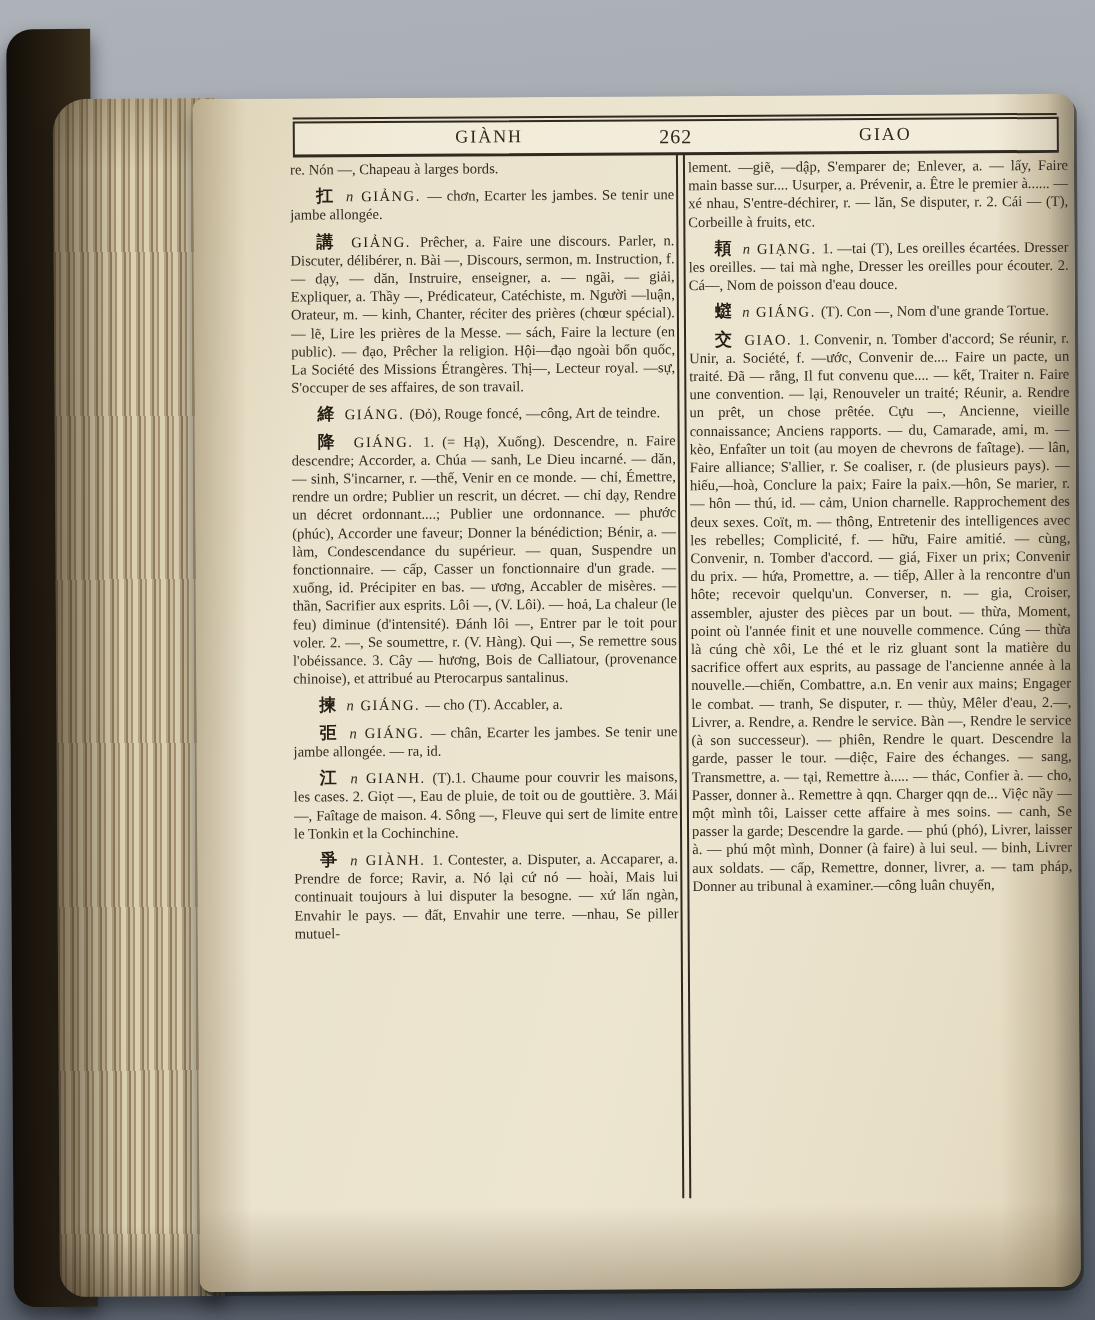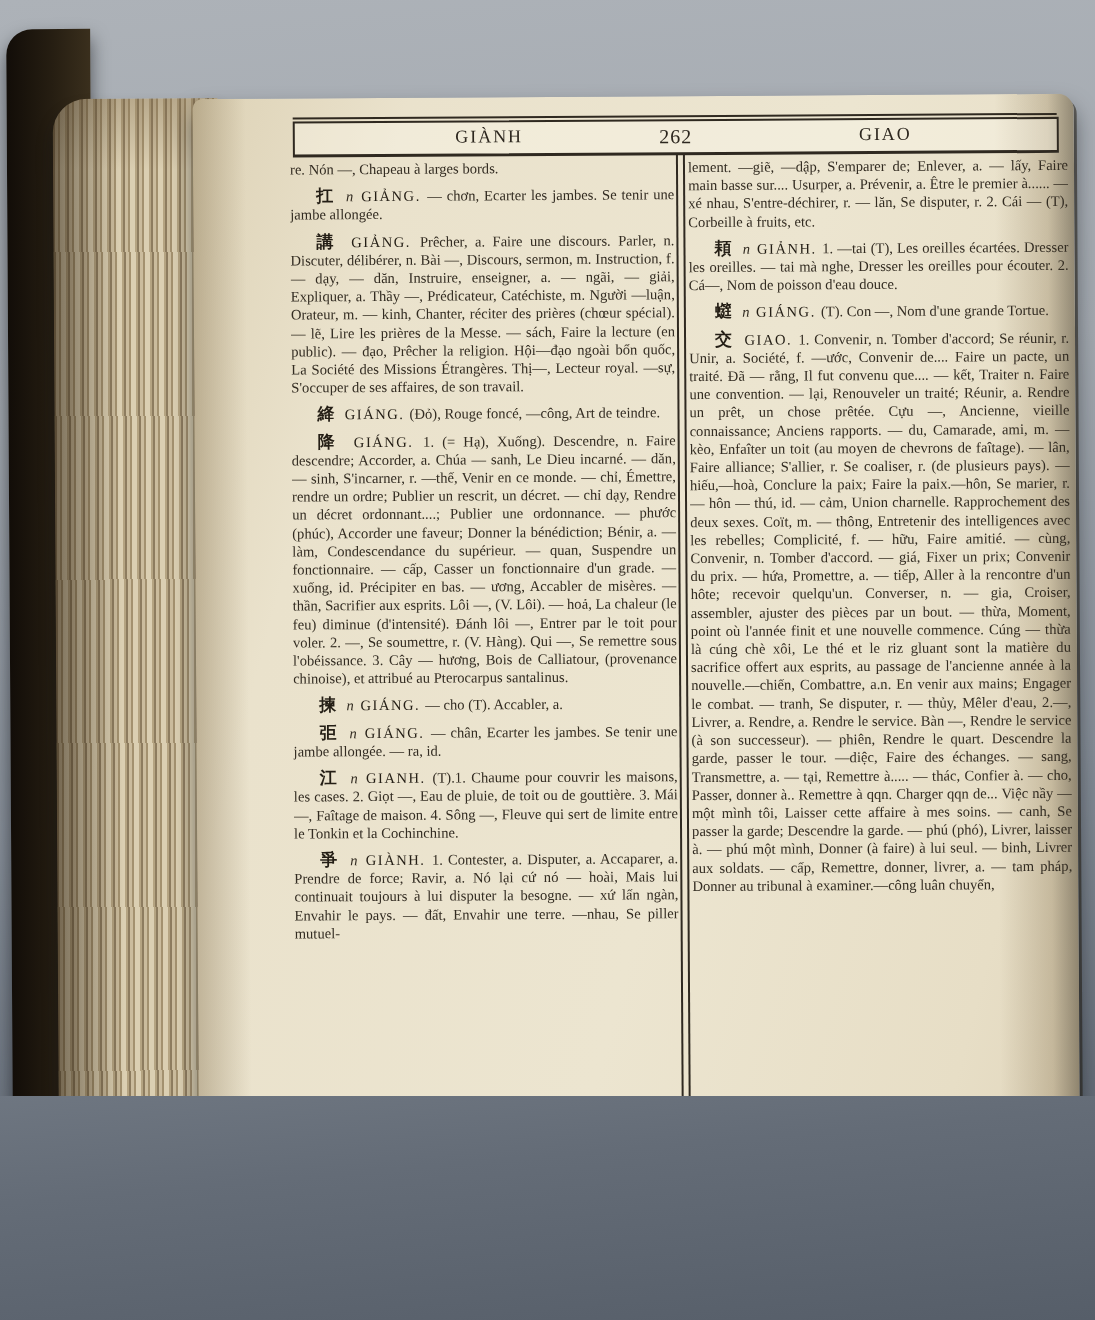--- a/index.html
+++ b/index.html
@@ -1,21 +1,21 @@
 <!DOCTYPE html>
 <html><head>
 <meta charset="utf-8">
 <style>
   html,body{margin:0;padding:0;}
   body{
     width:1095px;height:1320px;overflow:hidden;
     font-family:"Liberation Serif","DejaVu Serif",serif;
     background:linear-gradient(175deg,#adb2b8 0%,#a2a8af 30%,#858d97 60%,#646c77 85%,#565e69 100%);
   }
-  .scene{position:relative;width:1095px;height:1096px;overflow:hidden;}
+  .scene{position:relative;width:1095px;height:1320px;overflow:hidden;}
   .book{position:absolute;left:0;top:0;width:1095px;height:1320px;transform:rotate(-0.35deg);}
   .binding{
     position:absolute;left:10px;top:26px;width:84px;height:1278px;
     background:linear-gradient(90deg,#120d08 0%,#261e12 55%,#3a2f1d 100%);
     border-radius:26px 0 0 22px;
     box-shadow:0 10px 18px rgba(15,17,22,.6);
   }
   .page-edges{
     position:absolute;left:56px;top:96px;width:165px;height:1198px;
     background:
@@ -81,19 +81,19 @@
           <p class="entry"><span class="hanzi">絳 </span><span class="head">GIÁNG. </span><span>(Đỏ), Rouge foncé, —công, Art de teindre.</span></p>
           <p class="entry"><span class="hanzi">降 </span><span class="head">GIÁNG. </span><span>1. (= Hạ), Xuống). Descendre, n. Faire descendre; Accorder, a. Chúa — sanh, Le Dieu incarné. — dăn, — sinh, S'incarner, r. —thế, Venir en ce monde. — chỉ, Émettre, rendre un ordre; Publier un rescrit, un décret. — chỉ dạy, Rendre un décret ordonnant....; Publier une ordonnance. — phước (phúc), Accorder une faveur; Donner la bénédiction; Bénir, a. — làm, Condescendance du supérieur. — quan, Suspendre un fonctionnaire. — cấp, Casser un fonctionnaire d'un grade. — xuống, id. Précipiter en bas. — ương, Accabler de misères. — thần, Sacrifier aux esprits. Lôi —, (V. Lôi). — hoả, La chaleur (le feu) diminue (d'intensité). Đánh lôi —, Entrer par le toit pour voler. 2. —, Se soumettre, r. (V. Hàng). Qui —, Se remettre sous l'obéissance. 3. Cây — hương, Bois de Calliatour, (provenance chinoise), et attribué au Pterocarpus santalinus.</span></p>
           <p class="entry"><span class="hanzi">揀 </span><span class="nmark">n </span><span class="head">GIÁNG. </span><span>— cho (T). Accabler, a.</span></p>
           <p class="entry"><span class="hanzi">弡 </span><span class="nmark">n </span><span class="head">GIÁNG. </span><span>— chân, Ecarter les jambes. Se tenir une jambe allongée. — ra, id.</span></p>
           <p class="entry"><span class="hanzi">江 </span><span class="nmark">n </span><span class="head">GIANH. </span><span>(T).1. Chaume pour couvrir les maisons, les cases. 2. Giọt —, Eau de pluie, de toit ou de gouttière. 3. Mái —, Faîtage de maison. 4. Sông —, Fleuve qui sert de limite entre le Tonkin et la Cochinchine.</span></p>
           <p class="entry"><span class="hanzi">爭 </span><span class="nmark">n </span><span class="head">GIÀNH. </span><span>1. Contester, a. Disputer, a. Accaparer, a. Prendre de force; Ravir, a. Nó lại cứ nó — hoài, Mais lui continuait toujours à lui disputer la besogne. — xứ lấn ngàn, Envahir le pays. — đất, Envahir une terre. —nhau, Se piller mutuel-</span></p>
         </div>
       <div class="divider"></div>
       <div class="col col-right" id="col-right">
           <p class="entry cont"><span>lement. —giẽ, —dập, S'emparer de; Enlever, a. — lấy, Faire main basse sur.... Usurper, a. Prévenir, a. Être le premier à...... — xé nhau, S'entre-déchirer, r. — lăn, Se disputer, r. 2. Cái — (T), Corbeille à fruits, etc.</span></p>
-          <p class="entry"><span class="hanzi">頛 </span><span class="nmark">n </span><span class="head">GIẢNH. </span><span>1. —tai (T), Les oreilles écartées. Dresser les oreilles. — tai mà nghe, Dresser les oreilles pour écouter. 2. Cá—, Nom de poisson d'eau douce.</span></p>
+          <p class="entry"><span class="hanzi">頛 </span><span class="nmark">n </span><span class="head">GIẠNG. </span><span>1. —tai (T), Les oreilles écartées. Dresser les oreilles. — tai mà nghe, Dresser les oreilles pour écouter. 2. Cá—, Nom de poisson d'eau douce.</span></p>
           <p class="entry"><span class="hanzi">䗴 </span><span class="nmark">n </span><span class="head">GIÁNG. </span><span>(T). Con —, Nom d'une grande Tortue.</span></p>
           <p class="entry"><span class="hanzi">交 </span><span class="head">GIAO. </span><span>1. Convenir, n. Tomber d'accord; Se réunir, r. Unir, a. Société, f. —ước, Convenir de.... Faire un pacte, un traité. Đã — rằng, Il fut convenu que.... — kết, Traiter n. Faire une convention. — lại, Renouveler un traité; Réunir, a. Rendre un prêt, un chose prêtée. Cựu —, Ancienne, vieille connaissance; Anciens rapports. — du, Camarade, ami, m. — kèo, Enfaîter un toit (au moyen de chevrons de faîtage). — lân, Faire alliance; S'allier, r. Se coaliser, r. (de plusieurs pays). —hiếu,—hoà, Conclure la paix; Faire la paix.—hôn, Se marier, r. — hôn — thú, id. — cảm, Union charnelle. Rapprochement des deux sexes. Coït, m. — thông, Entretenir des intelligences avec les rebelles; Complicité, f. — hữu, Faire amitié. — cùng, Convenir, n. Tomber d'accord. — giá, Fixer un prix; Convenir du prix. — hứa, Promettre, a. — tiếp, Aller à la rencontre d'un hôte; recevoir quelqu'un. Converser, n. — gia, Croiser, assembler, ajuster des pièces par un bout. — thừa, Moment, point où l'année finit et une nouvelle commence. Cúng — thừa là cúng chè xôi, Le thé et le riz gluant sont la matière du sacrifice offert aux esprits, au passage de l'ancienne année à la nouvelle.—chiến, Combattre, a.n. En venir aux mains; Engager le combat. — tranh, Se disputer, r. — thủy, Mêler d'eau, 2.—, Livrer, a. Rendre, a. Rendre le service. Bàn —, Rendre le service (à son successeur). — phiên, Rendre le quart. Descendre la garde, passer le tour. —diệc, Faire des échanges. — sang, Transmettre, a. — tại, Remettre à..... — thác, Confier à. — cho, Passer, donner à.. Remettre à qqn. Charger qqn de... Việc nầy — một mình tôi, Laisser cette affaire à mes soins. — canh, Se passer la garde; Descendre la garde. — phú (phó), Livrer, laisser à. — phú một mình, Donner (à faire) à lui seul. — binh, Livrer aux soldats. — cấp, Remettre, donner, livrer, a. — tam pháp, Donner au tribunal à examiner.—công luân chuyển,</span></p>
         </div>
     </div>
   </div>
 </div>
 
 </body></html>

